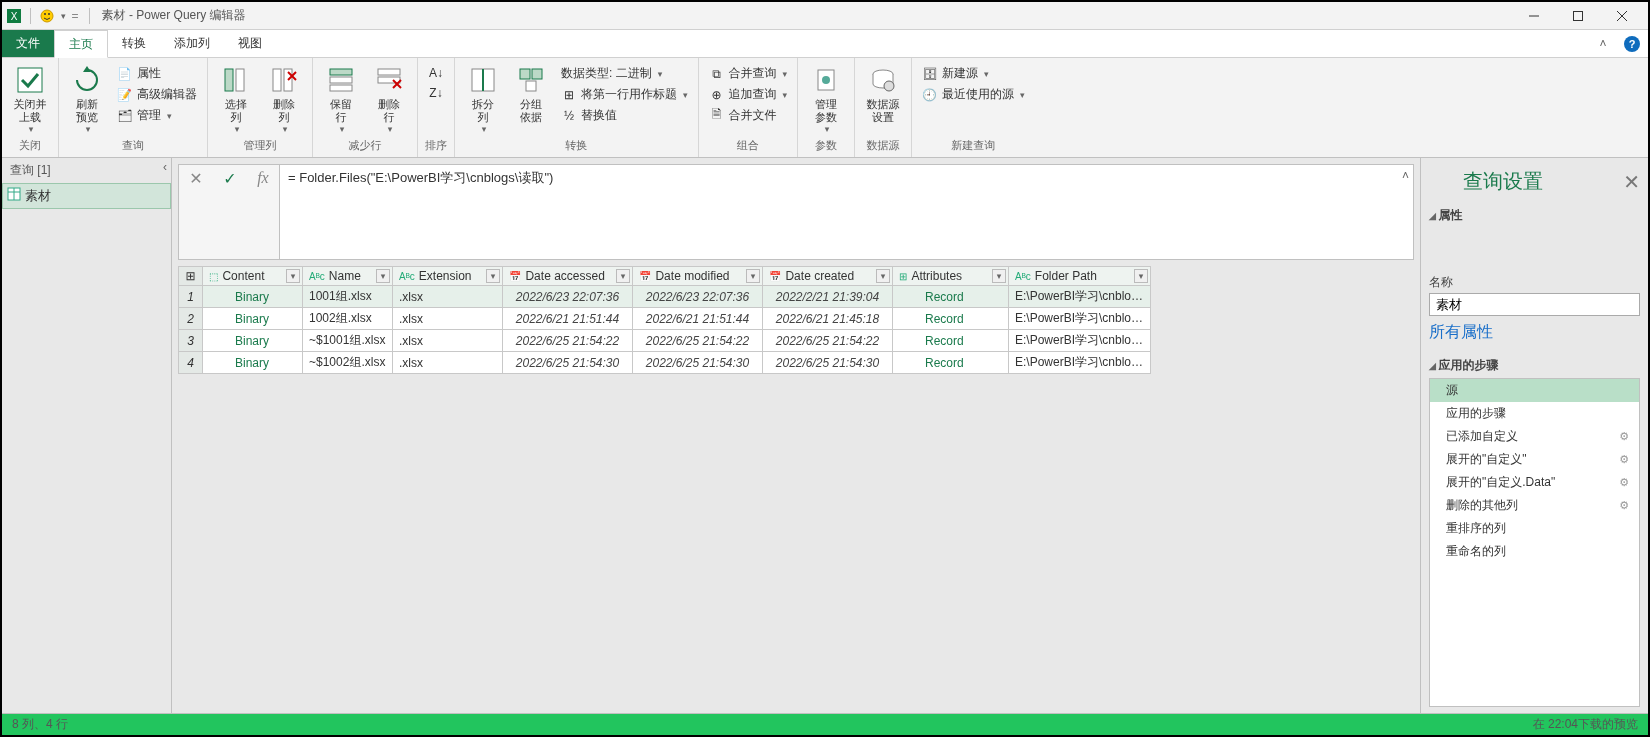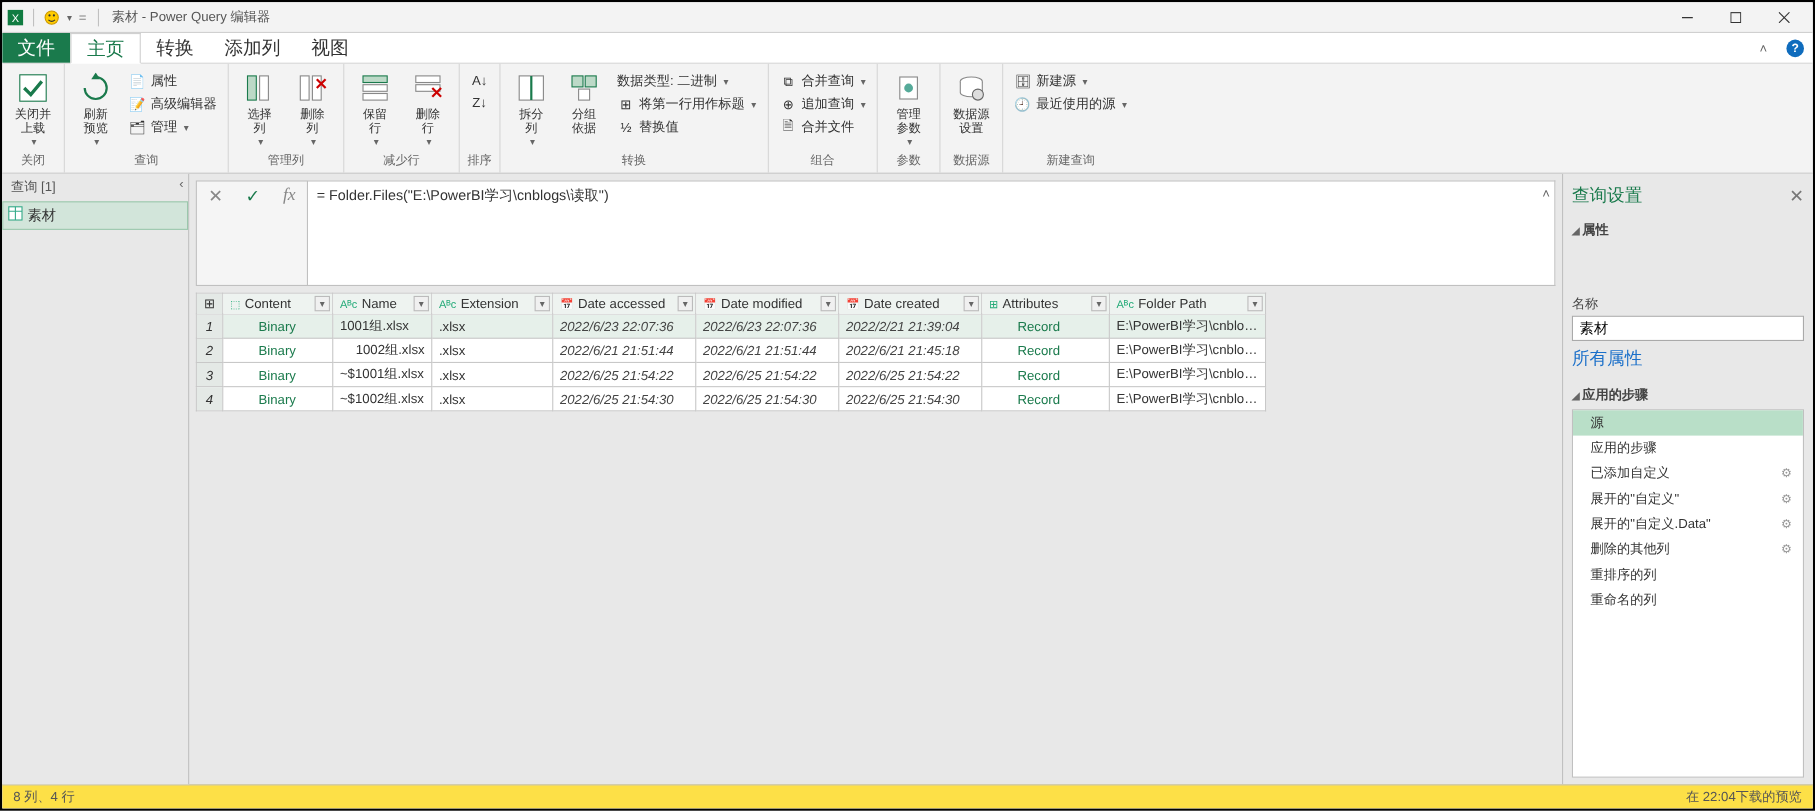--- a/index.html
+++ b/index.html
@@ -9,21 +9,21 @@
 .titlebar { height: 28px; background: #f3f3f3; display: flex; align-items: center; padding: 0 4px; border-bottom: 1px solid #d0d0d0; }
 .titlebar .qk { display: flex; align-items: center; gap: 4px; }
 .titlebar .qk-icon { width: 16px; height: 16px; display: inline-flex; align-items: center; justify-content: center; }
 .titlebar .qk-sep { width: 1px; height: 16px; background: #c0c0c0; margin: 0 4px; }
 .titlebar .title-text { margin-left: 8px; color: #555; }
 .titlebar .spacer { flex: 1; }
 .titlebar .winbtn { width: 44px; height: 26px; display: inline-flex; align-items: center; justify-content: center; color: #666; }
 
 
 .ribbon-tabs { height: 28px; background: #fff; display: flex; align-items: stretch; border-bottom: 1px solid #d0d0d0; }
-.ribbon-tab { padding: 0 14px; display: flex; align-items: center; font-size: 17px; color: #333; cursor: pointer; }
+.ribbon-tab { padding: 0 14px; display: flex; align-items: center; font-size: 12px; color: #333; cursor: pointer; }
 .ribbon-tab.file { background: #1a7a4c; color: #fff; }
 .ribbon-tab.active { background: #fff; color: #1a7a4c; border: 1px solid #d0d0d0; border-bottom: 1px solid #fff; margin-bottom: -1px; }
 .ribbon-tabs .spacer { flex: 1; }
 .ribbon-tabs .collapse-btn,.ribbon-tabs .help-btn { width: 26px; display: flex; align-items: center; justify-content: center; color: #666; }
 .ribbon-tabs .help-btn { background:#0f6cbd; color:#fff; border-radius:50%; width:16px; height:16px; margin:6px 8px; font-size:11px; font-weight:bold; }
 
 
 .ribbon { height: 100px; background: #f3f3f3; display: flex; align-items: stretch; border-bottom: 1px solid #c0c0c0; }
 .ribbon-group { display: flex; flex-direction: column; padding: 2px 6px 0 6px; border-right: 1px solid #d6d6d6; }
 .ribbon-group .items { flex: 1; display: flex; align-items: flex-start; gap: 4px; }
@@ -53,37 +53,37 @@
 
 .grid-wrap { padding: 6px 6px 0 6px; }
 table.grid { border-collapse: collapse; background: #fff; font-size: 12px; }
 table.grid th, table.grid td { border: 1px solid #c8c8c8; padding: 2px 6px; text-align: left; white-space: nowrap; overflow: hidden; text-overflow: ellipsis; }
 table.grid th { background: #eef3f0; font-weight: normal; position: relative; }
 table.grid th .type-ico { color:#2a7; font-size:10px; margin-right:4px; }
 table.grid th .filter { position:absolute; right:2px; top:2px; width:14px; height:14px; border:1px solid #bbb; background:#f0f0f0; font-size:9px; display:flex; align-items:center; justify-content:center; color:#666; }
 table.grid th.corner { width: 24px; background:#e4e9e6; text-align:center; padding:2px 2px; }
 table.grid th.rowhdr { background:#e4e9e6; text-align:center; width:24px; font-style:italic; }
 table.grid td.link { color:#1a7a4c;padding-left:32px; }
-table.grid td.date { text-align:left; font-style: italic; color:#444; }
+table.grid td.date { text-align:center; font-style: italic; color:#444; }
 table.grid tr.row1 td { background:#e6f0ea; }
 
 .right-pane { width: 228px; background: #e8e8e8; border-left: 1px solid #c0c0c0; display: flex; flex-direction: column; padding: 6px 8px; }
-.right-pane .title { display:flex; justify-content:space-between; align-items:center; font-size: 16px; color:#1a7a4c; padding: 4px 0 8px 0; }
+.right-pane .title { display:flex; justify-content:space-between; align-items:center; font-size: 20px; color:#1a7a4c; padding: 4px 0 8px 0; margin-left: 34px; }
 .right-pane .close { color:#777; cursor:pointer; }
 .sect-hdr { font-size: 12px; font-weight: bold; color:#444; padding: 4px 0; }
 .sect-hdr::before { content:"◢ "; font-size:9px; color:#666; }
 .sub-lbl { font-size: 12px; color:#444; padding: 2px 0; margin-top: 44px; }
 .name-input { width: 100%; border: 1px solid #aaa; background:#fff; padding: 3px 6px; font-size: 13px; }
 .link-blue { color:#1a6fc9; font-size:16px; padding: 6px 0 10px 0; display:inline-block; cursor:pointer; }
 .steps { border: 1px solid #c0c0c0; background:#fff; flex:1; }
 .step { padding: 3px 10px 3px 16px; font-size:12px; cursor:pointer; position:relative; display:flex; justify-content:space-between; align-items:center; }
 .step.selected { background:#b9dfc8; }
 .step .gear { color:#999; font-size:11px; }
 
-.statusbar { height: 22px; background: #fde047; border-top: 1px solid #c0c0c0; display:flex; align-items:center; padding: 0 10px; font-size:12px; color:#555; }
+.statusbar { height: 22px; background: #22c55e; border-top: 1px solid #c0c0c0; display:flex; align-items:center; padding: 0 10px; font-size:12px; color:#555; }
 .statusbar .spacer { flex:1; }
 
 svg { display:block; }
 </style>
 </head>
 <body>
 
 <div class="titlebar">
   <div class="qk">
     <span class="qk-icon">
@@ -434,21 +434,21 @@
               <td style="max-width: 110px;">.xlsx</td>
               <td class="date" style="max-width: 130px;">2022/6/23 22:07:36</td>
               <td class="date" style="max-width: 130px;">2022/6/23 22:07:36</td>
               <td class="date" style="max-width: 130px;">2022/2/21 21:39:04</td>
               <td class="link" style="max-width: 116px;">Record</td>
               <td style="max-width: 142px;">E:\PowerBI学习\cnblogs\读...</td>
             </tr>
             <tr>
               <th class="rowhdr">2</th>
               <td class="link" style="max-width: 100px;">Binary</td>
-              <td style="max-width: 90px; text-align: right;">1002组.xlsx</td>
+              <td style="max-width: 90px;">1002组.xlsx</td>
               <td style="max-width: 110px;">.xlsx</td>
               <td class="date" style="max-width: 130px;">2022/6/21 21:51:44</td>
               <td class="date" style="max-width: 130px;">2022/6/21 21:51:44</td>
               <td class="date" style="max-width: 130px;">2022/6/21 21:45:18</td>
               <td class="link" style="max-width: 116px;">Record</td>
               <td style="max-width: 142px;">E:\PowerBI学习\cnblogs\读...</td>
             </tr>
             <tr>
               <th class="rowhdr">3</th>
               <td class="link" style="max-width: 100px;">Binary</td>

